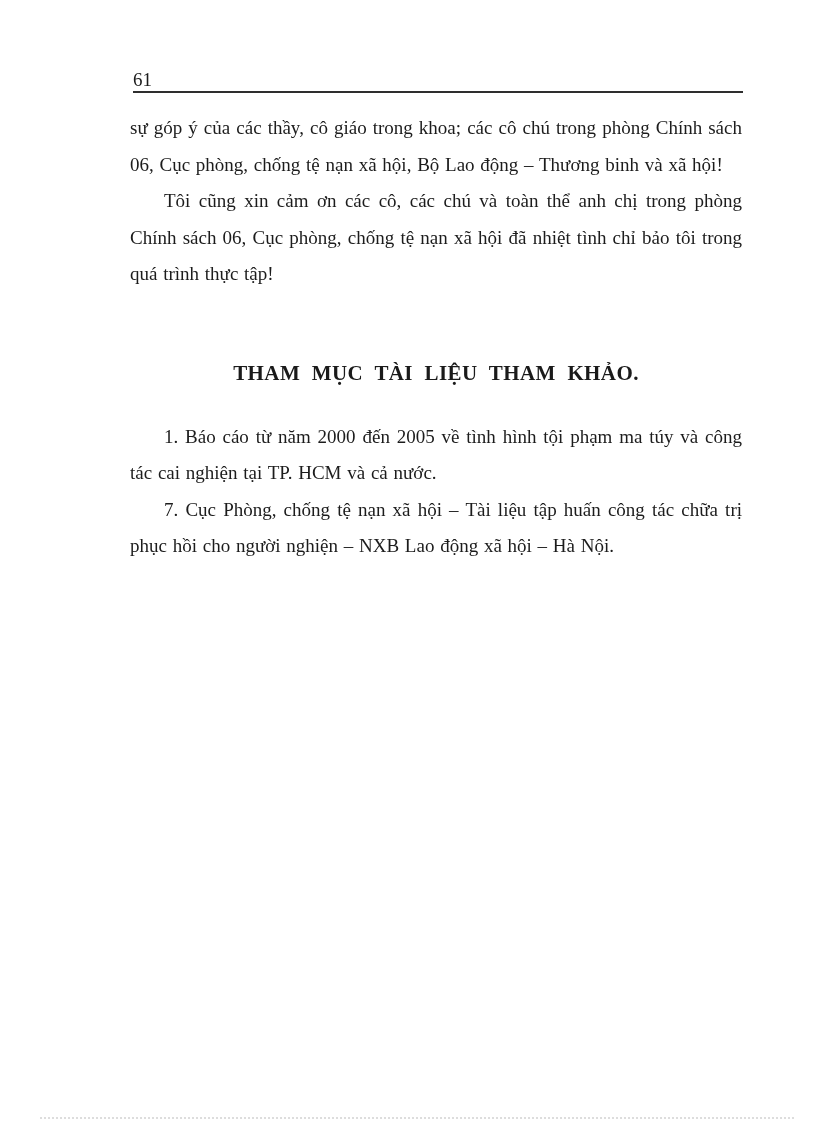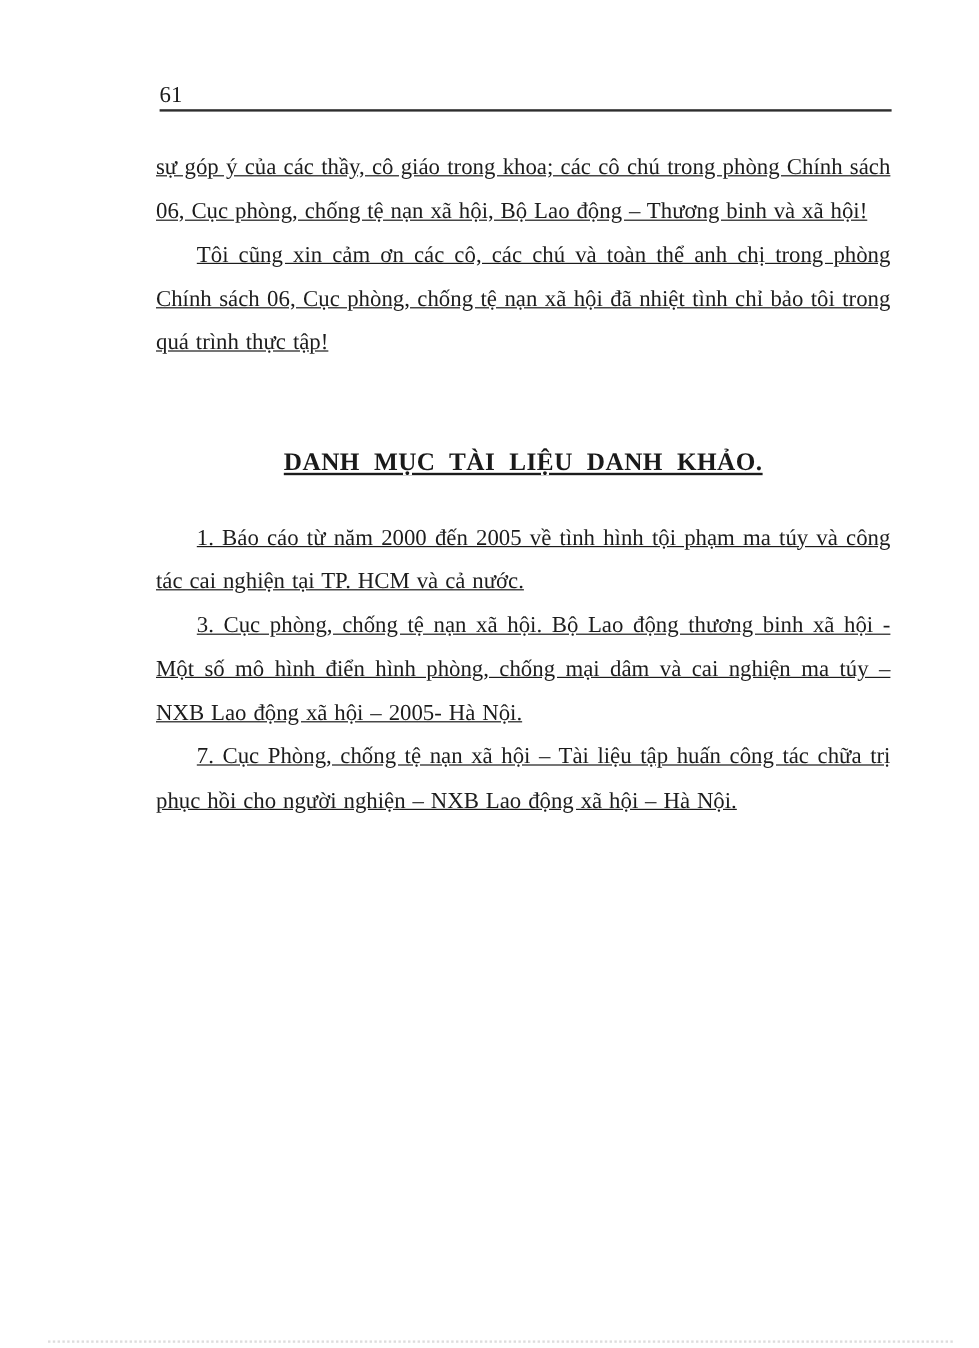--- a/index.html
+++ b/index.html
@@ -26,24 +26,23 @@
     border-bottom: 2px solid #2e2e2e;
     margin-top: 16px;
   }
   .page-number {
     display: inline-block;
     font-size: 19px;
     line-height: 23px;
   }
   .content {
     position: absolute;
-    top: 122px;
+    top: 110px;
     left: 130px;
     width: 612px;
-    text-decoration: underline;
   }
   .para {
     margin: 0;
     font-size: 19px;
     line-height: 36.5px;
     text-align: justify;
     text-indent: 34px;
     word-spacing: 1px;
   }
   .para.no-indent {
@@ -77,26 +76,25 @@
     <span class="page-number">61</span>
   </div>
 
   <div class="content">
 
     <p class="para no-indent">sự góp ý của các thầy, cô giáo trong khoa; các cô chú trong phòng Chính sách 06, Cục phòng, chống tệ nạn xã hội, Bộ Lao động – Thương binh và xã hội!</p>
 
 
     <p class="para">Tôi cũng xin cảm ơn các cô, các chú và toàn thể anh chị trong phòng Chính sách 06, Cục phòng, chống tệ nạn xã hội đã nhiệt tình chỉ bảo tôi trong quá trình thực tập!</p>
 
-    <h1 class="ref-heading">DANH MỤC TÀI LIỆU DANH KHẢO.</h1>
+    <h1 class="ref-heading">THAM MỤC TÀI LIỆU THAM KHẢO.</h1>
 
     <p class="para">1. Báo cáo từ năm 2000 đến 2005 về tình hình tội phạm ma túy và công tác cai nghiện tại TP. HCM và cả nước.</p>
 
 
-    <p class="para">3. Cục phòng, chống tệ nạn xã hội. Bộ Lao động thương binh xã hội - Một số mô hình điển hình phòng, chống mại dâm và cai nghiện ma túy – NXB Lao động xã hội – 2005- Hà Nội.</p>
 
     <p class="para">7. Cục Phòng, chống tệ nạn xã hội – Tài liệu tập huấn công tác chữa trị phục hồi cho người nghiện – NXB Lao động xã hội – Hà Nội.</p>
 
 
 
   </div>
 
   <div class="scan-artifact"></div>
 
 </div>

